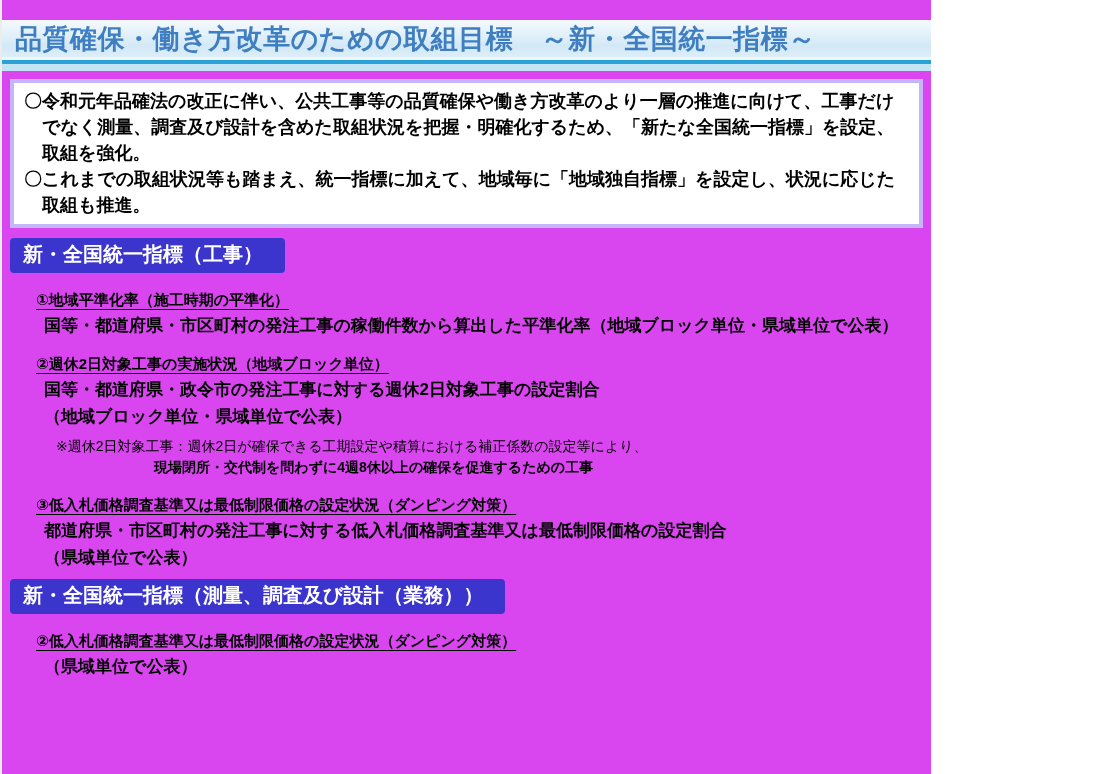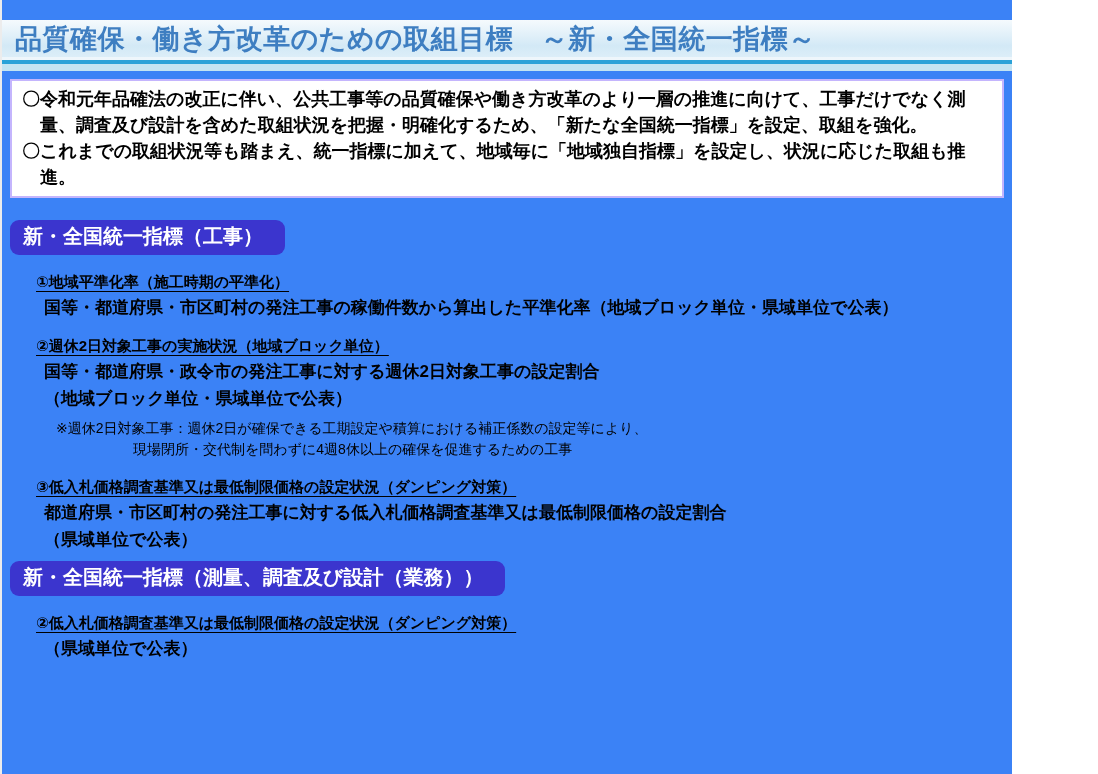--- a/index.html
+++ b/index.html
@@ -1,67 +1,67 @@
 <!DOCTYPE html>
 <html lang="ja"><head>
 <meta charset="utf-8">
 <style>
   html,body {margin:0; padding:0; background:#ffffff;}
   .slide {
-    width:1012px; height:774px; box-sizing:border-box;
-    position:relative; overflow:hidden; background:#3b82f6;
+    width:931px; height:774px; box-sizing:border-box;
+    position:relative; overflow:hidden; background:#d946ef;
     border-left:2px solid #ececec;
     font-family:"Liberation Sans","DejaVu Sans",sans-serif;
     color:#000;
   }
   
   .title-band {
     margin-top:20px; height:37px;
     background:linear-gradient(180deg,#f5fafd 0%, #d3e9f6 70%, #dceef8 100%);
     display:flex; align-items:center; padding-left:13px;
   }
   .page-title {
     margin:0; font-size:27px; font-weight:bold; color:#3e7ec1;
     letter-spacing:0.5px; white-space:nowrap;
   }
   .gap-strip    {height:3px; background:#eef6fb;}
   .accent-line  {height:4px; background:#2aa2d8;}
   .accent-strip {height:7px; background:#c3e4f2;}
   
   .intro-box {
-    margin:8px 8px 12px 8px; border:2px solid #c4b5fd;
+    margin:8px 8px 0 8px; border:4px solid #c4b5fd;
     padding:5px 10px 6px 10px; background:#ffffff;
   }
   .intro-box p {
     margin:0; font-size:18px; font-weight:bold; line-height:26px;
     padding-left:1em; text-indent:-1em;
   }
   
   .badge {
     display:inline-block; margin:10px 16px 0 8px;
     background:#3b35ce; color:#ffffff;
     font-size:20px; font-weight:bold; line-height:1.25;
-    padding:4px 22px 6px 13px; border-radius:9px;
+    padding:4px 22px 6px 13px; border-radius:4px;
     white-space:nowrap;
   }
   
   .section {margin-left:34px;}
   .item {margin-top:18px;}
   .item-heading {
     display:inline-block;
     font-size:15px; font-weight:bold;
     text-decoration:underline; text-underline-offset:4px;
   }
   .item-line {
     font-size:17px; font-weight:bold; line-height:23px;
     margin:4px 0 0 8px;
   }
   .note {margin:8px 0 0 20px; font-size:14px; line-height:21px; font-weight:normal;}
   .note-line {margin:0;}
-  .note-cont {margin-left:77px;}
+  .note-cont {margin-left:98px;font-weight:bold;}
 </style>
 </head>
 <body>
 
 <div class="slide">
 
   <header>
     <div class="title-band">
       <h1 class="page-title">品質確保・働き方改革のための取組目標　～新・全国統一指標～</h1>
     </div>

